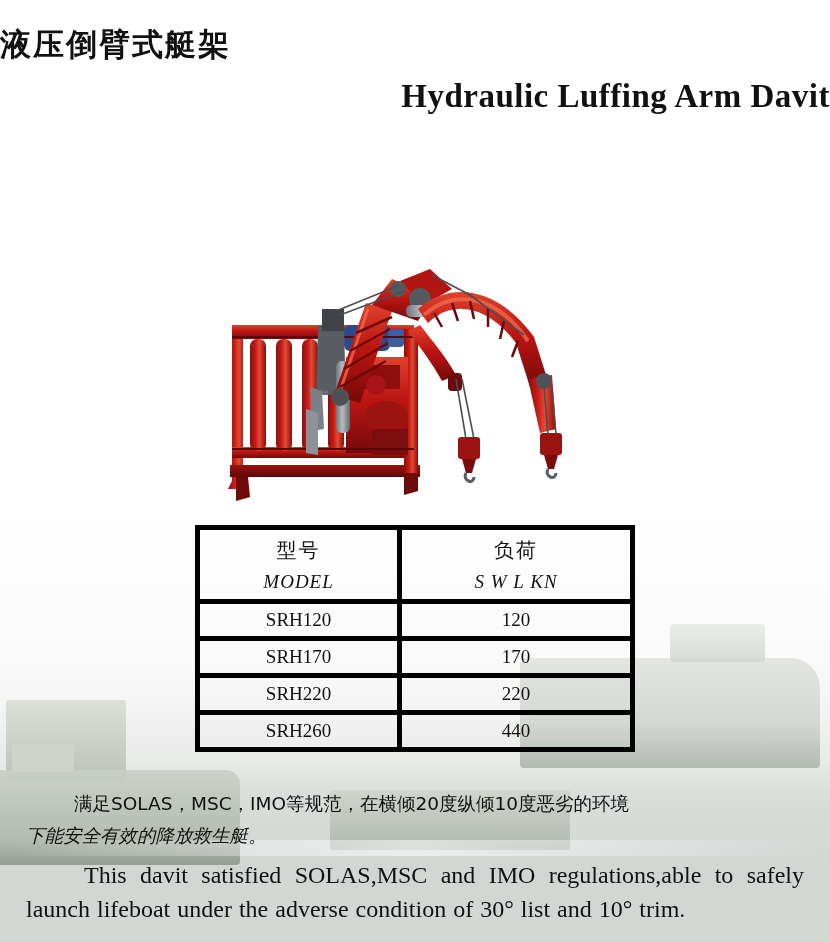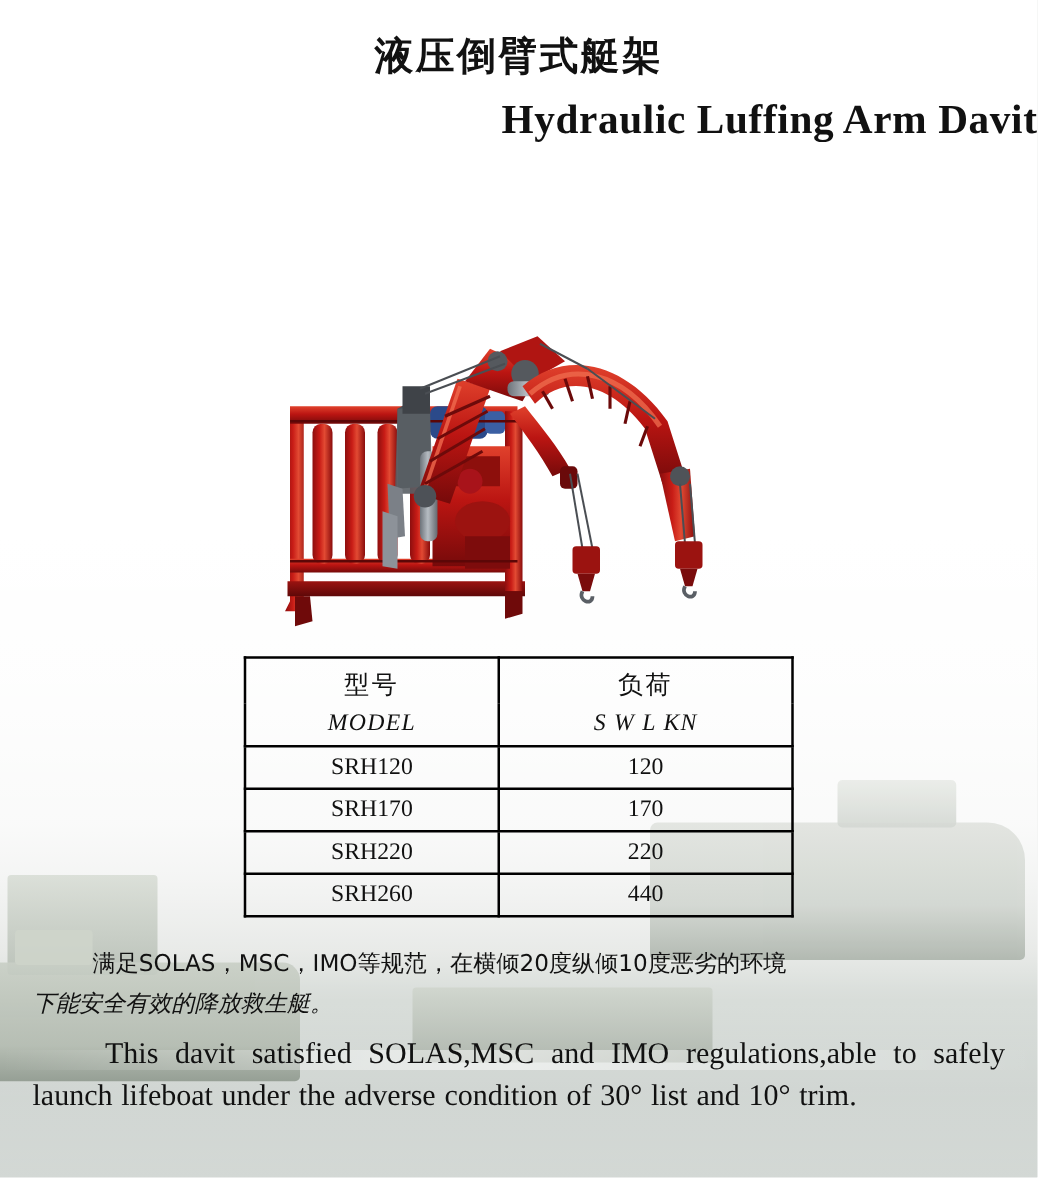--- a/index.html
+++ b/index.html
@@ -97,21 +97,21 @@
 
   
   #content {
     position: relative;
     z-index: 2;
     width: 830px;
     height: 942px;
   }
 
   .title-cn {
-    text-align: center;
+    text-align: left;
     font-size: 31px;
     font-weight: bold;
     letter-spacing: 2px;
     color: #111;
     padding-top: 24px;
     font-family: "DejaVu Sans", sans-serif;
   }
   .title-en {
     text-align: right;
     font-size: 33px;
@@ -141,21 +141,21 @@
     display: flex;
     justify-content: center;
     margin-top: 6px;
   }
   table.spec {
     border-collapse: collapse;
     width: 440px;
     background: transparent;
   }
   table.spec td {
-    border: 2px solid #000000;
+    border: 5px solid #000000;
     text-align: center;
     font-size: 19px;
     color: #111;
     padding: 2px 4px;
     height: 28px;
     font-family: "Liberation Serif", serif;
   }
   table.spec td.head-cn {
     border-bottom: none;
     padding-top: 6px;
@@ -166,21 +166,21 @@
   table.spec td.head-en {
     border-top: none;
     padding-bottom: 3px;
     letter-spacing: 1px;
     font-style: italic;
   }
 
   
   .desc {
     width: 830px;
-    margin-top: 22px;
+    margin-top: 36px;
   }
   .desc .cn {
     font-family: "DejaVu Sans", sans-serif;
     font-size: 18.5px;
     color: #111;
     line-height: 32px;
     padding: 0 26px;
     text-align: justify;
     text-align-last: left;
   }

